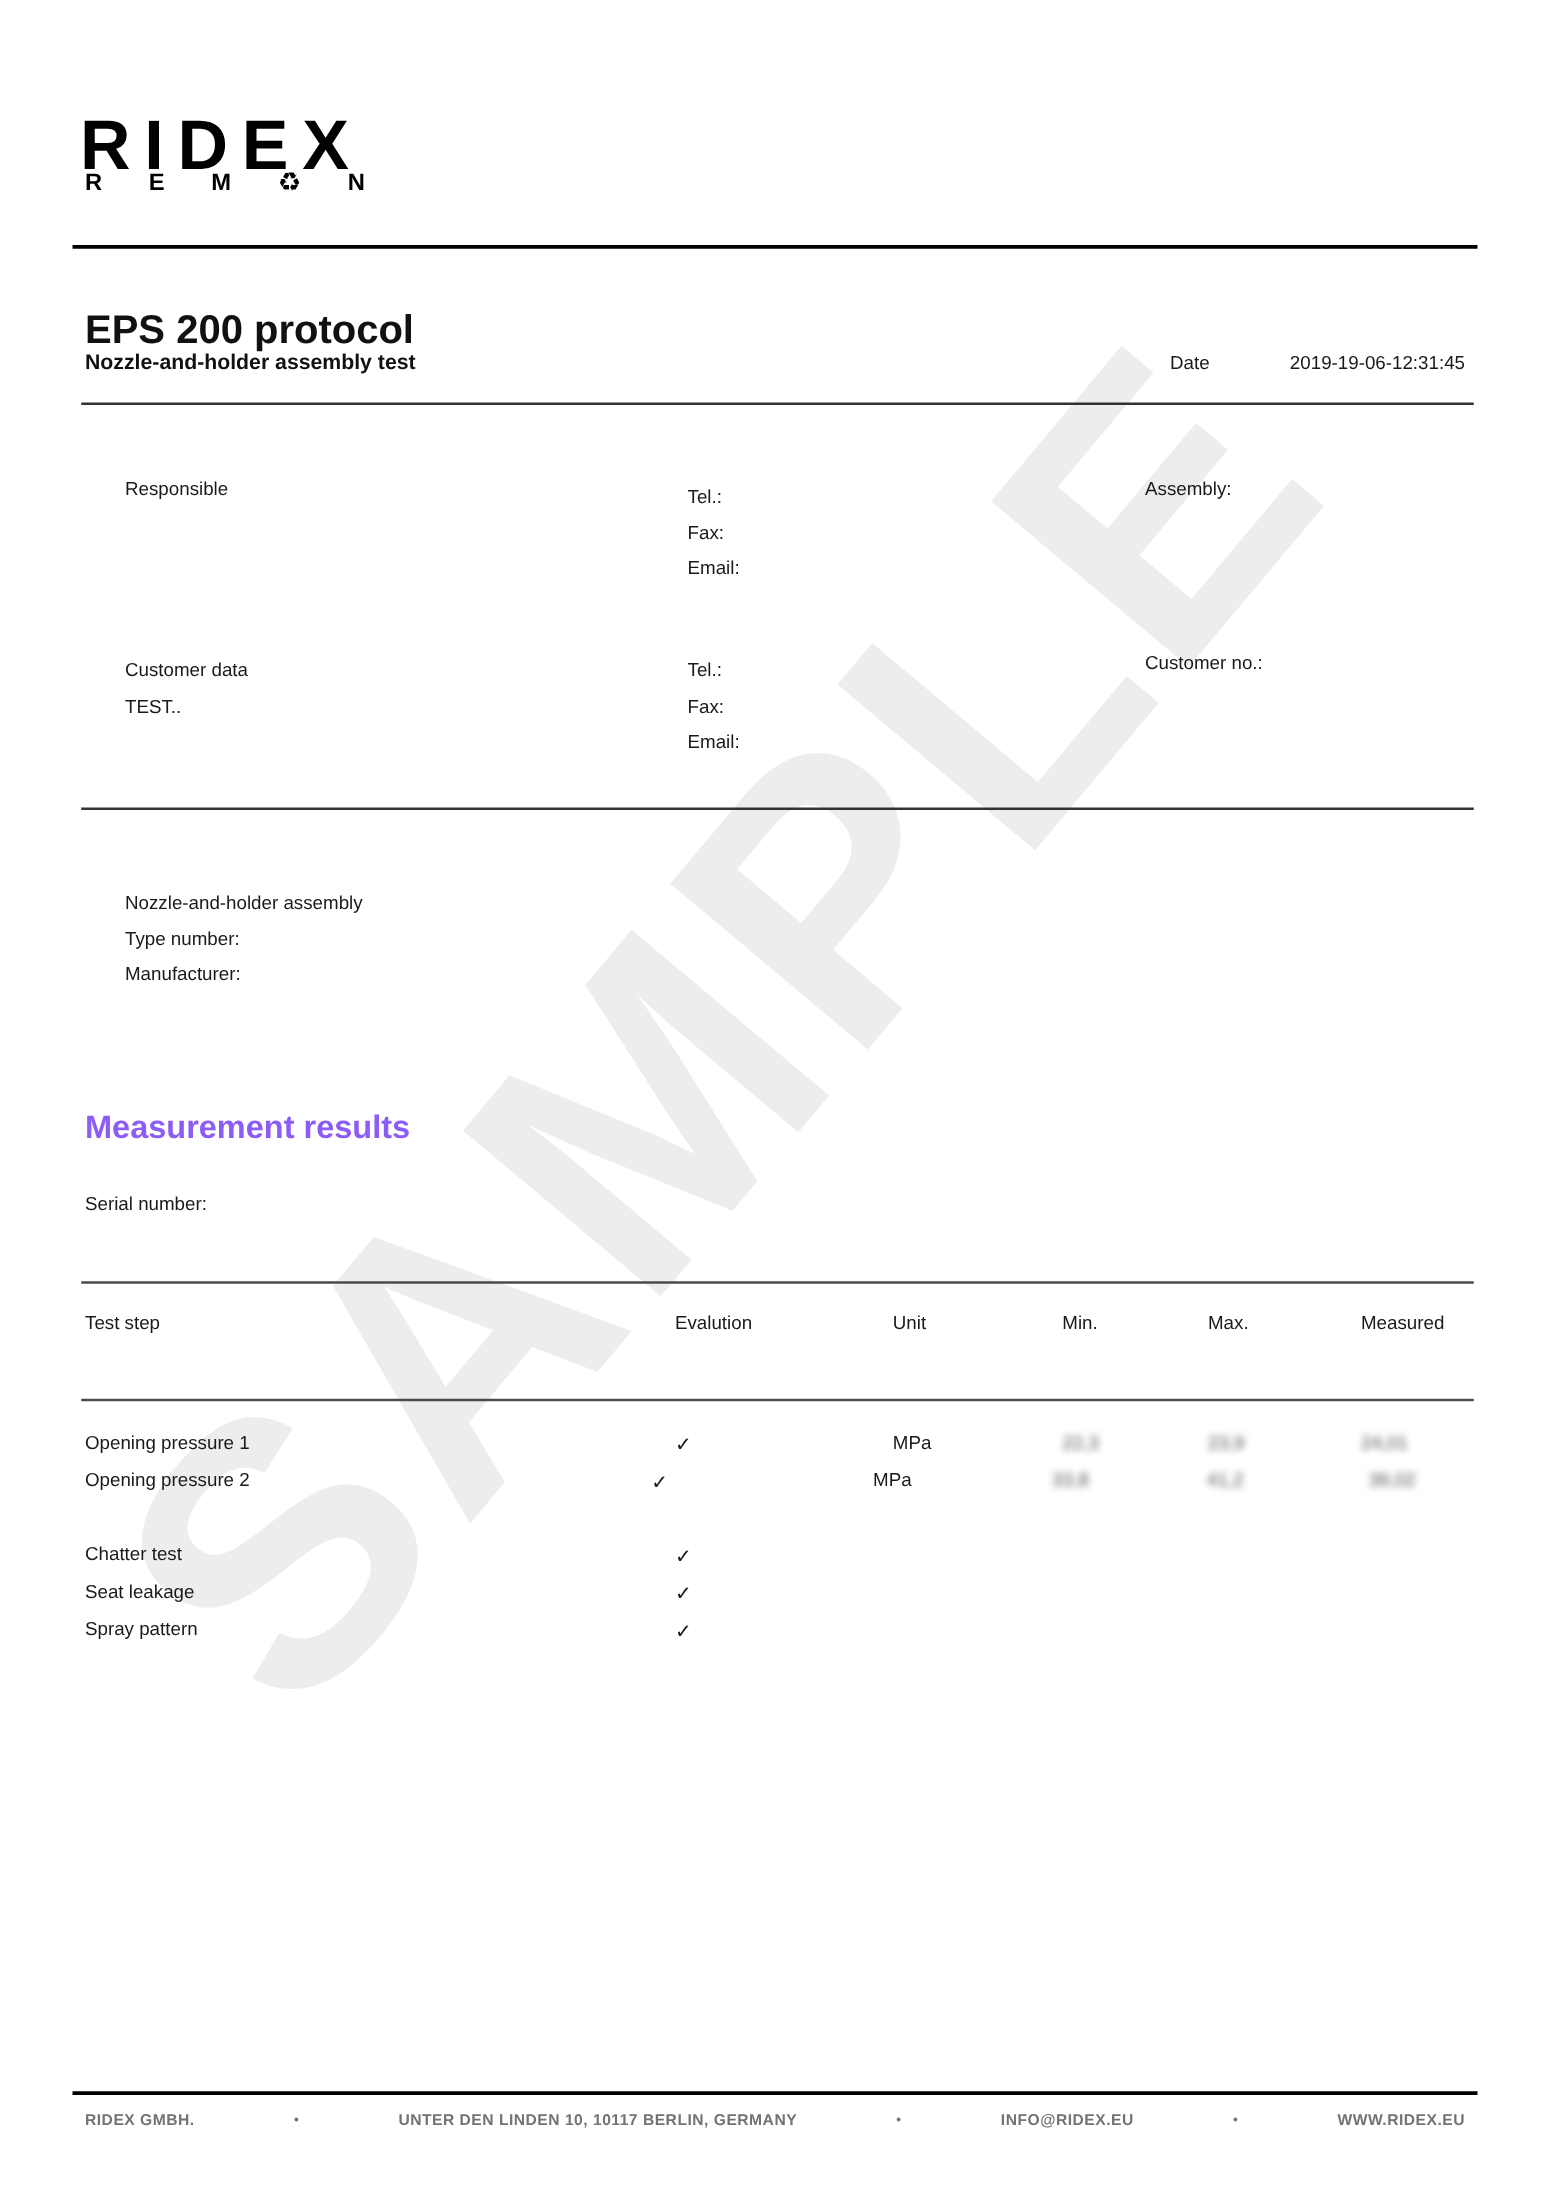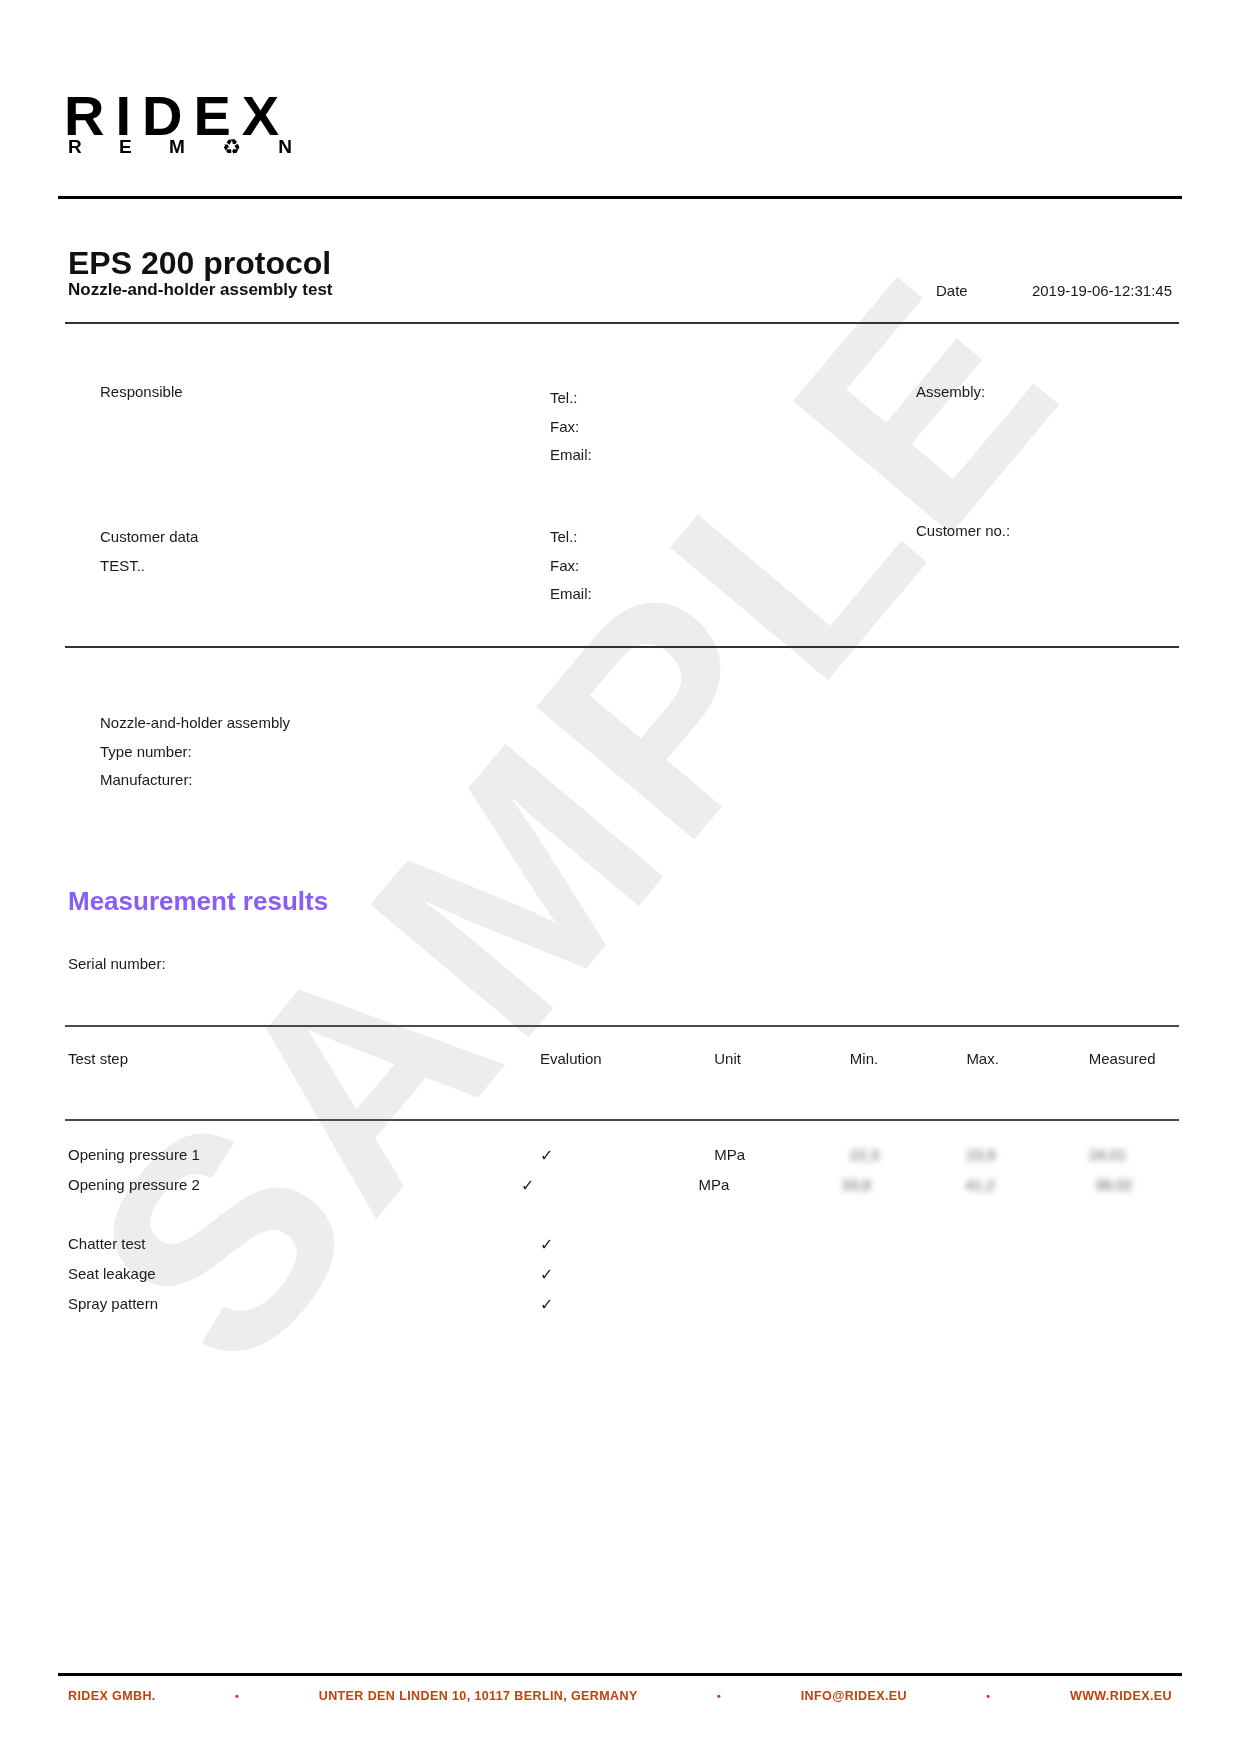--- a/index.html
+++ b/index.html
@@ -64,21 +64,21 @@
   .trow .c-unit{width:115px;}
   .trow .c-min{width:119px;margin-left:23px;}
   .trow .c-max{width:125px;}
   .trow .c-meas{width:85px;}
   .check{font-size:16px;}
   .blur{filter:blur(3px);color:#555;}
   
   .footer-row{
     left:68px;top:1690px;width:1104px;
     display:flex;justify-content:space-between;align-items:center;
-    font-size:12.5px;font-weight:bold;letter-spacing:0.4px;color:#c2410c;
+    font-size:12.5px;font-weight:bold;letter-spacing:0.4px;color:#737373;
     white-space:nowrap;
   }
   .footer-row .dot{font-size:11px;}
 </style>
 </head>
 <body>
 
 <div class="page">
 
   <div class="watermark">SAMPLE</div>

